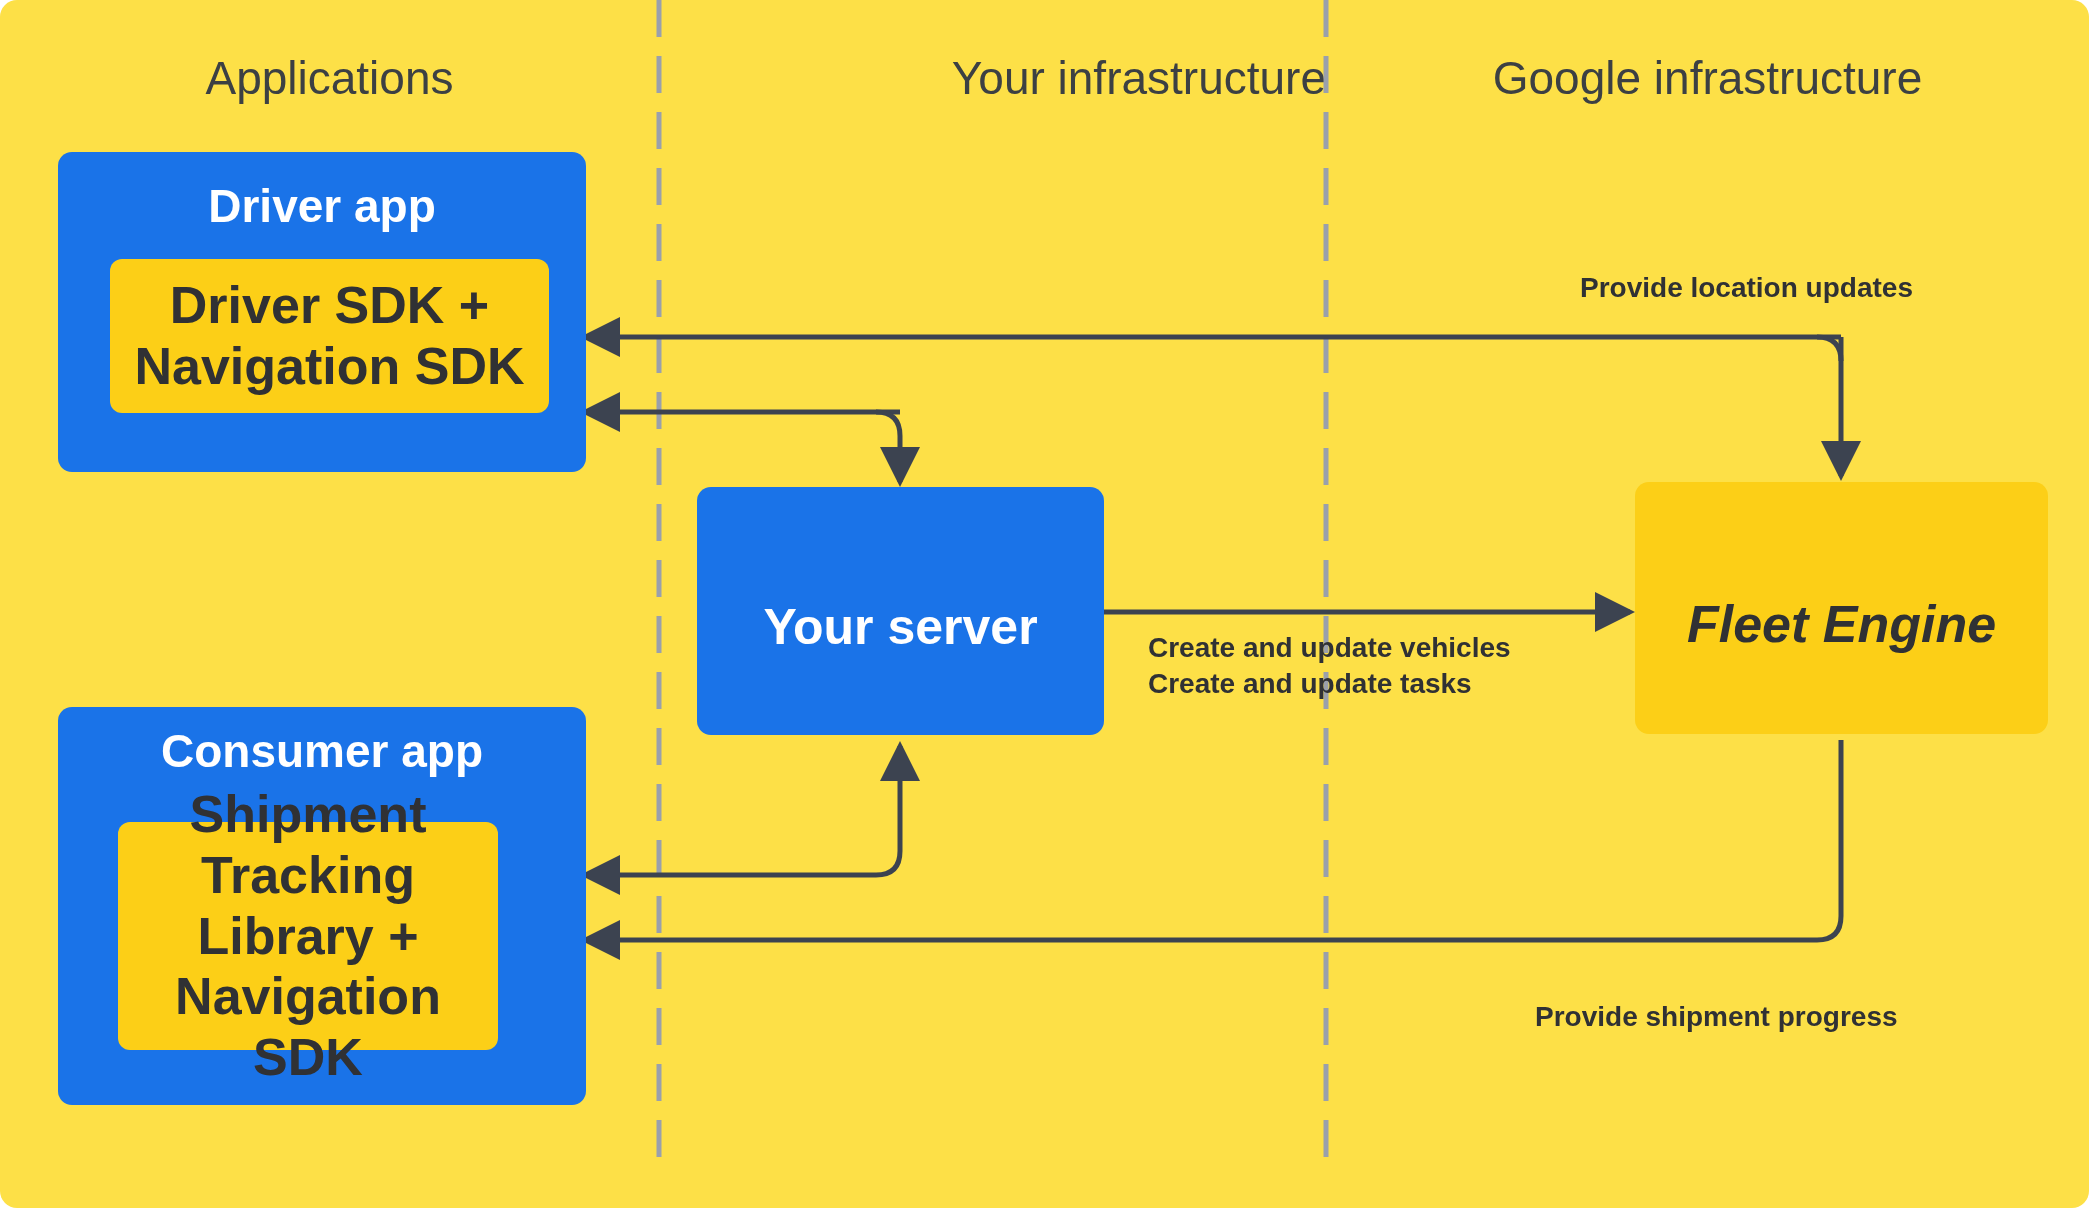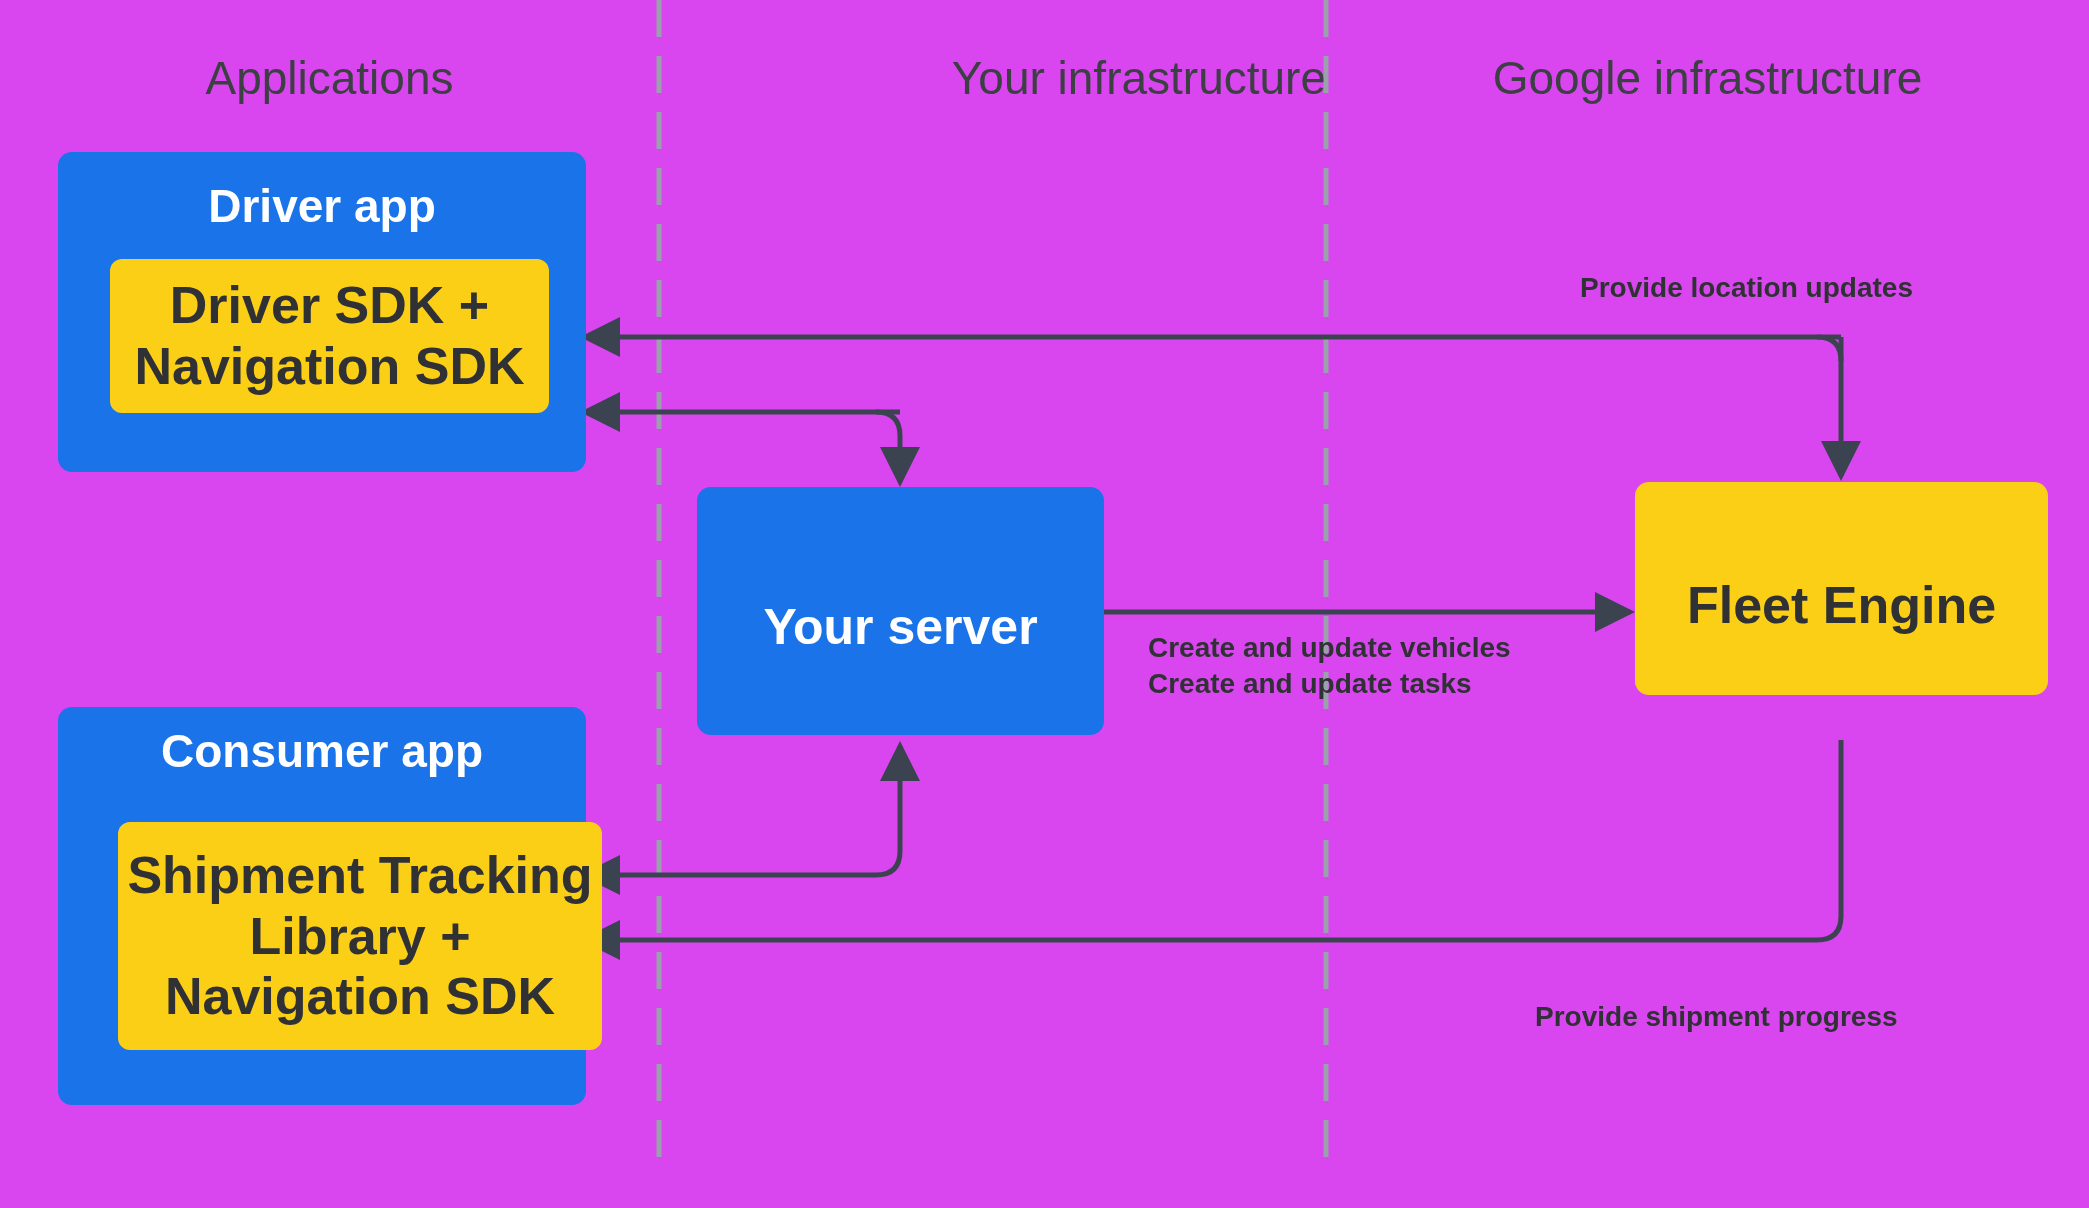--- a/index.html
+++ b/index.html
@@ -10,21 +10,22 @@
   body {
     width: 2089px;
     height: 1208px;
     font-family: "Liberation Sans", sans-serif;
     overflow: hidden;
   }
   #diagram-root {
     position: relative;
     width: 2089px;
     height: 1208px;
-    background: #d946ef;
+    background: #fde047;
+    border-radius: 17px;
   }
   svg.canvas {
     position: absolute;
     inset: 0;
     width: 2089px;
     height: 1208px;
     display: block;
   }
   .col-header {
     position: absolute;
@@ -152,33 +153,33 @@
     <div class="app-title" style="margin-top:30px;">Driver app</div>
   </div>
   <div class="sdk-box" style="left:110px; top:259px; width:439px; height:154px;">
     <div class="sdk-text">Driver SDK +
 Navigation SDK</div>
   </div>
 
   <div class="node node-blue" style="left:58px; top:707px; width:528px; height:398px;">
     <div class="app-title" style="margin-top:20px;">Consumer app</div>
   </div>
-  <div class="sdk-box" style="left:118px; top:822px; width:484px; height:228px;">
+  <div class="sdk-box" style="left:118px; top:822px; width:380px; height:228px;">
     <div class="sdk-text">Shipment
 Tracking Library
 + Navigation SDK</div>
   </div>
 
   <div class="node node-blue" style="left:697px; top:487px; width:407px; height:248px;">
     <div class="center-wrap">
       <div class="server-label">Your server</div>
     </div>
   </div>
 
-  <div class="node node-yellow" style="left:1635px; top:482px; width:413px; height:213px;">
+  <div class="node node-yellow" style="left:1635px; top:482px; width:413px; height:252px;font-style:italic;">
     <div class="center-wrap">
       <div class="engine-label">Fleet Engine</div>
     </div>
   </div>
 
   <div class="edge-label" style="left:1544px; top:270px; text-align:left;margin-left:36px;">Provide location updates</div>
 
   <div class="edge-label" style="left:1148px; top:630px; text-align:left;">Create and update vehicles
 Create and update tasks</div>
 

